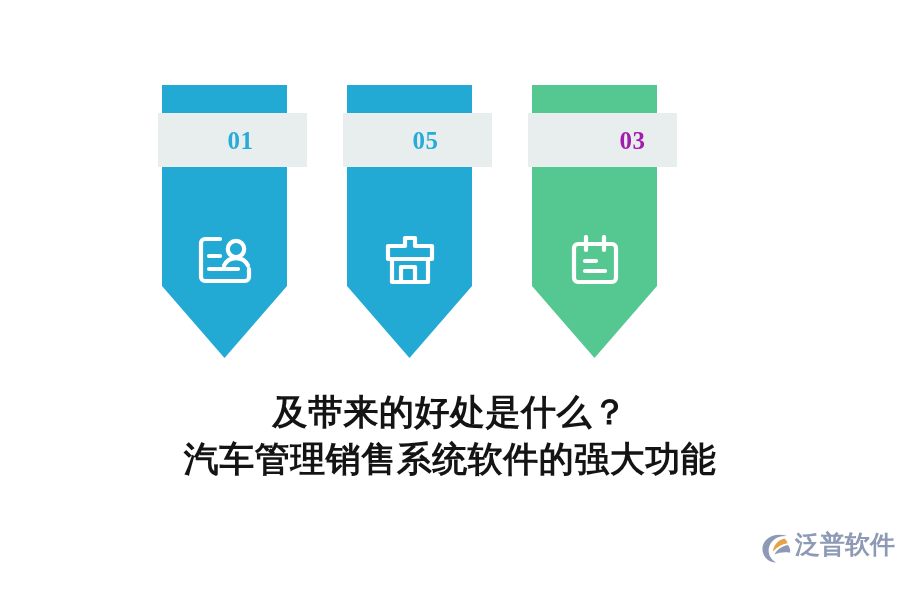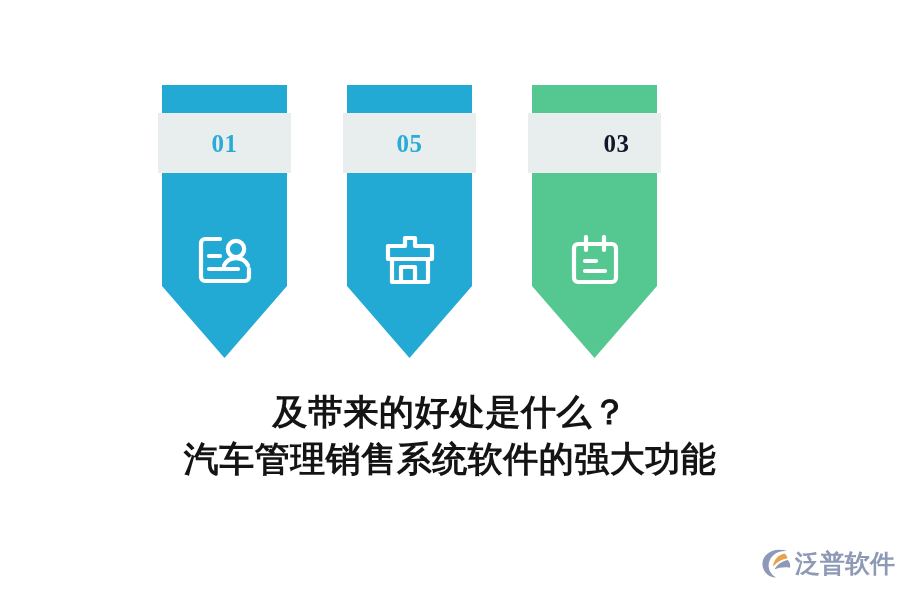--- a/index.html
+++ b/index.html
@@ -52,25 +52,26 @@
     -webkit-clip-path: polygon(0 0, 100% 0, 100% 73.6%, 50% 100%, 0 73.6%);
     clip-path: polygon(0 0, 100% 0, 100% 73.6%, 50% 100%, 0 73.6%);
   }
 
   
   .banner-band {
     position: absolute;
     left: -4px;
     top: 28px;
     width: 133px;
-    height: 60px;
+    height: 54px;
     background: #e8eded;
     display: flex;
     align-items: center;
     justify-content: center;
+    padding-left: 16px;
   }
 
   .banner-number {
     font-size: 25px;
     font-weight: 700;
     letter-spacing: 0.5px;
     line-height: 1;
     font-family: "Liberation Serif", "DejaVu Serif", serif;
     user-select: none;
   }
@@ -108,26 +109,24 @@
   
   .logo {
     position: absolute;
     right: 8px;
     bottom: 10px;
     width: 135px;
     height: 58px;
   }
   .logo-top {
     display: flex;
-    align-items: center;
     justify-content: flex-start;
     height: 36px;
     gap: 3px;
     padding-left: 3px;
-    margin-top: 13px;
   }
   .logo-mark {
     width: 32px;
     height: 32px;
     flex: 0 0 32px;
   }
   .logo-wordmark {
     font-size: 25px;
     font-weight: 700;
     color: #8e9ab5;
@@ -182,21 +181,21 @@
           <path d="M20 3 H30 V11 H47 V24 H3 V11 H20 Z"></path>
           <path d="M7 24 V47 H43 V24"></path>
           <path d="M16 47 V32 H30 V47"></path>
         </svg>
       </div>
     </div>
 
     <div class="banner banner-3">
       <div class="banner-body" style="background:#55c791;"></div>
       <div class="banner-band">
-        <span class="banner-number" style="color:#0f172a;margin-left:44px;">03</span>
+        <span class="banner-number" style="color:#a21caf;margin-left:44px;">03</span>
       </div>
       <div class="banner-icon">
 
         <svg width="48" height="50" viewBox="0 0 48 50" fill="none" stroke="#ffffff" stroke-width="4.2" stroke-linecap="round" stroke-linejoin="round">
           <rect x="3" y="9" width="42" height="38" rx="4"></rect>
           <line x1="15" y1="2" x2="15" y2="15"></line>
           <line x1="33" y1="2" x2="33" y2="15"></line>
           <line x1="14" y1="26" x2="25" y2="26"></line>
           <line x1="14" y1="36" x2="34" y2="36"></line>
         </svg>

